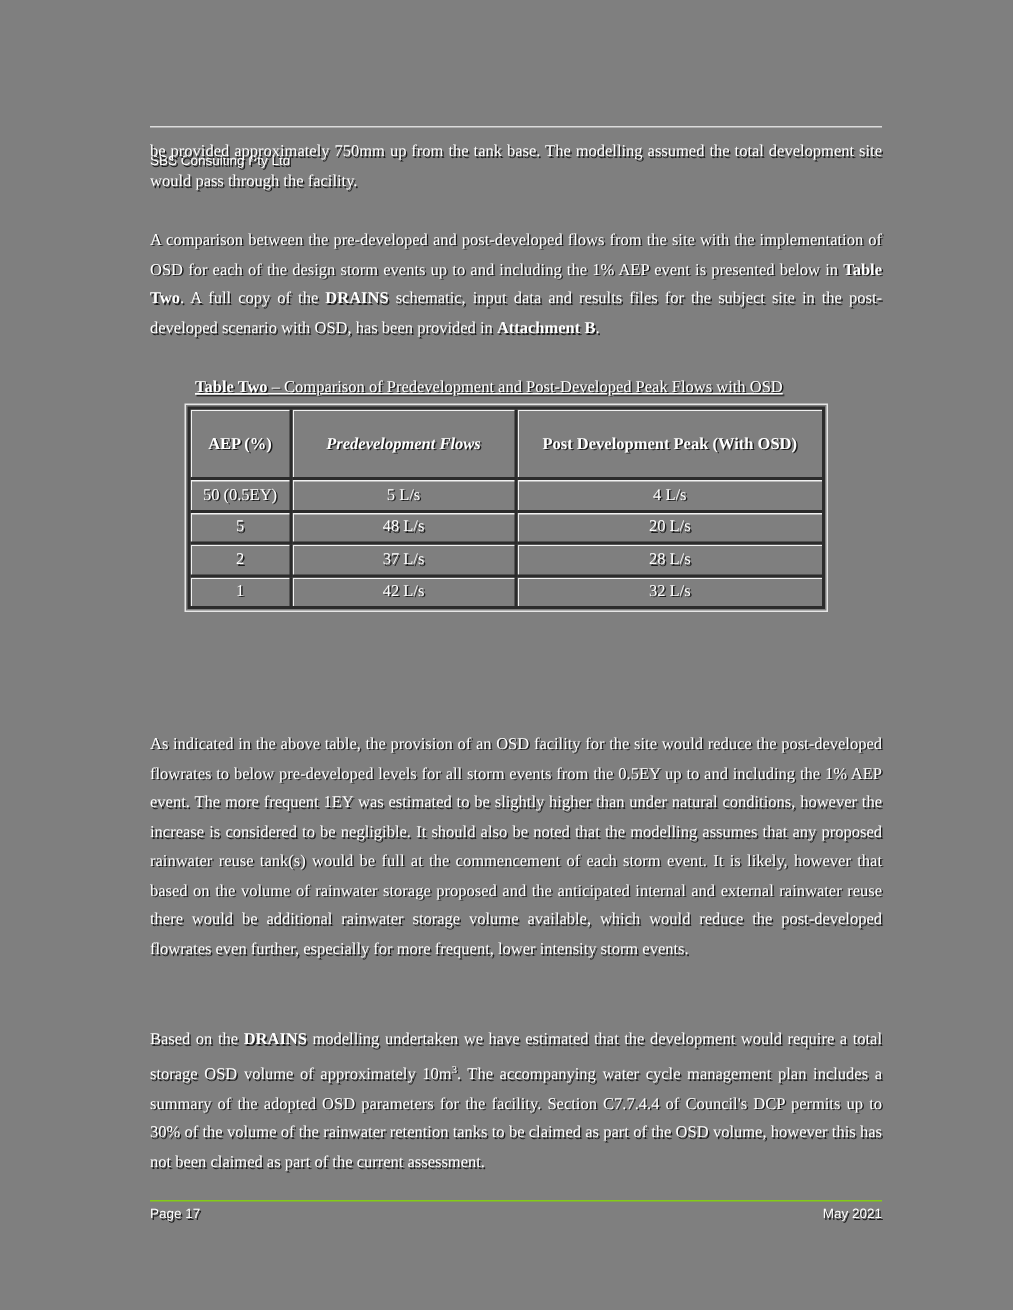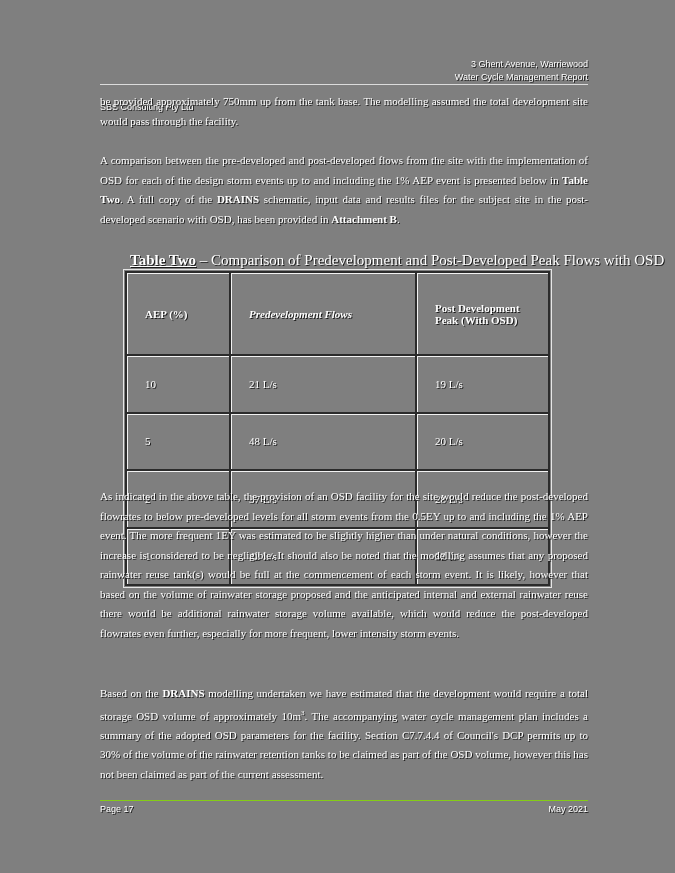--- a/index.html
+++ b/index.html
@@ -10,76 +10,72 @@
     .txt { text-shadow: 1px 1px 0 #1a1a1a; }
     .header { position: absolute; left: 100px; top: 56px; width: 488px; height: 28px; border-bottom: 1px solid #dcdcdc; font-family: "Liberation Sans", sans-serif; font-size: 9px; }
     .header .left { position: absolute; left: 0; top: 2px; margin-top: 44px; }
     .header .right { position: absolute; right: 0; top: 2px; text-align: right; line-height: 13px; }
     .para { position: absolute; left: 100px; width: 488px; font-size: 11px; line-height: 19.5px; text-align: justify; }
     .p1 { top: 92px; }
     .p2 { top: 151px; }
     .p3 { top: 487px; }
     .p4 { top: 684px; }
     b { font-weight: bold; }
-    .caption { position: absolute; left: 130px; top: 252px; font-size: 15px; white-space: nowrap; }
+    .caption { position: absolute; left: 130px; top: 252px; font-size: 11px; text-decoration: underline; white-space: nowrap; }
     .caption b { text-decoration: underline; }
     table.flows {
       position: absolute; left: 125px; top: 271px; width: 425px;
       border-collapse: separate; border-spacing: 0;
       border: 2px solid #2b2b2b; outline: 1px solid #e6e6e6; outline-offset: 1px;
       font-size: 11px;
     }
     table.flows td, table.flows th {
       border-right: 2px solid #2b2b2b; border-bottom: 2px solid #2b2b2b;
       box-shadow: inset 1px 1px 0 #f2f2f2;
-      text-align: left; font-weight: normal; padding: 18px;
+      text-align: center; font-weight: normal; padding: 0;
     }
     table.flows tr td:last-child, table.flows tr th:last-child { border-right: none; }
     table.flows tr:last-child td { border-bottom: none; }
     table.flows th { height: 45px; font-weight: bold; }
     table.flows td { height: 19.5px; }
     .c1 { width: 66px; }
     .c2 { width: 148px; font-style: italic; }
     .footer { position: absolute; left: 100px; top: 800px; width: 488px; border-top: 1px solid #84cc16; font-family: "Liberation Sans", sans-serif; font-size: 9px; padding-top: 3px; }
     .footer .left { float: left; }
     .footer .right { float: right; }
     sup { font-size: 7px; }
   </style>
 </head>
 <body>
 
 <div class="header txt">
   <div class="left">SBS Consulting Pty Ltd</div>
-  <div class="right">
-    <div>3 Ghent Avenue, Warriewood</div>
-    <div>Water Cycle Management Report</div>
-  </div>
 </div>
 
 <div class="para p1 txt">be provided approximately 750mm up from the tank base. The modelling assumed the total development site would pass through the facility.</div>
 
 <div class="para p2 txt">
   <span>A comparison between the pre-developed and post-developed flows from the site with the implementation of OSD for each of the design storm events up to and including the 1% AEP event is presented below in </span><b>Table Two</b><span>. A full copy of the </span><b>DRAINS</b><span> schematic, input data and results files for the subject site in the post-developed scenario with OSD, has been provided in </span><b>Attachment B</b><span>.</span>
 </div>
 
 <div class="caption txt">
   <b>Table Two</b><span> – Comparison of Predevelopment and Post-Developed Peak Flows with OSD</span>
 </div>
 
 <table class="flows txt">
   <tbody>
       <tr>
     <th class="c1">AEP (%)</th>
     <th class="c2">Predevelopment Flows</th>
     <th>Post Development Peak (With OSD)</th>
   </tr>
   <tr>
-    <td>10</td>
-    <td>21 L/s</td>
-    <td>19 L/s</td>
+    <td>50 (0.5EY)</td>
+    <td>5 L/s</td>
+    <td>4 L/s</td>
   </tr>
   <tr>
     <td>5</td>
     <td>48 L/s</td>
     <td>20 L/s</td>
   </tr>
   <tr>
     <td>2</td>
     <td>37 L/s</td>
     <td>28 L/s</td>

